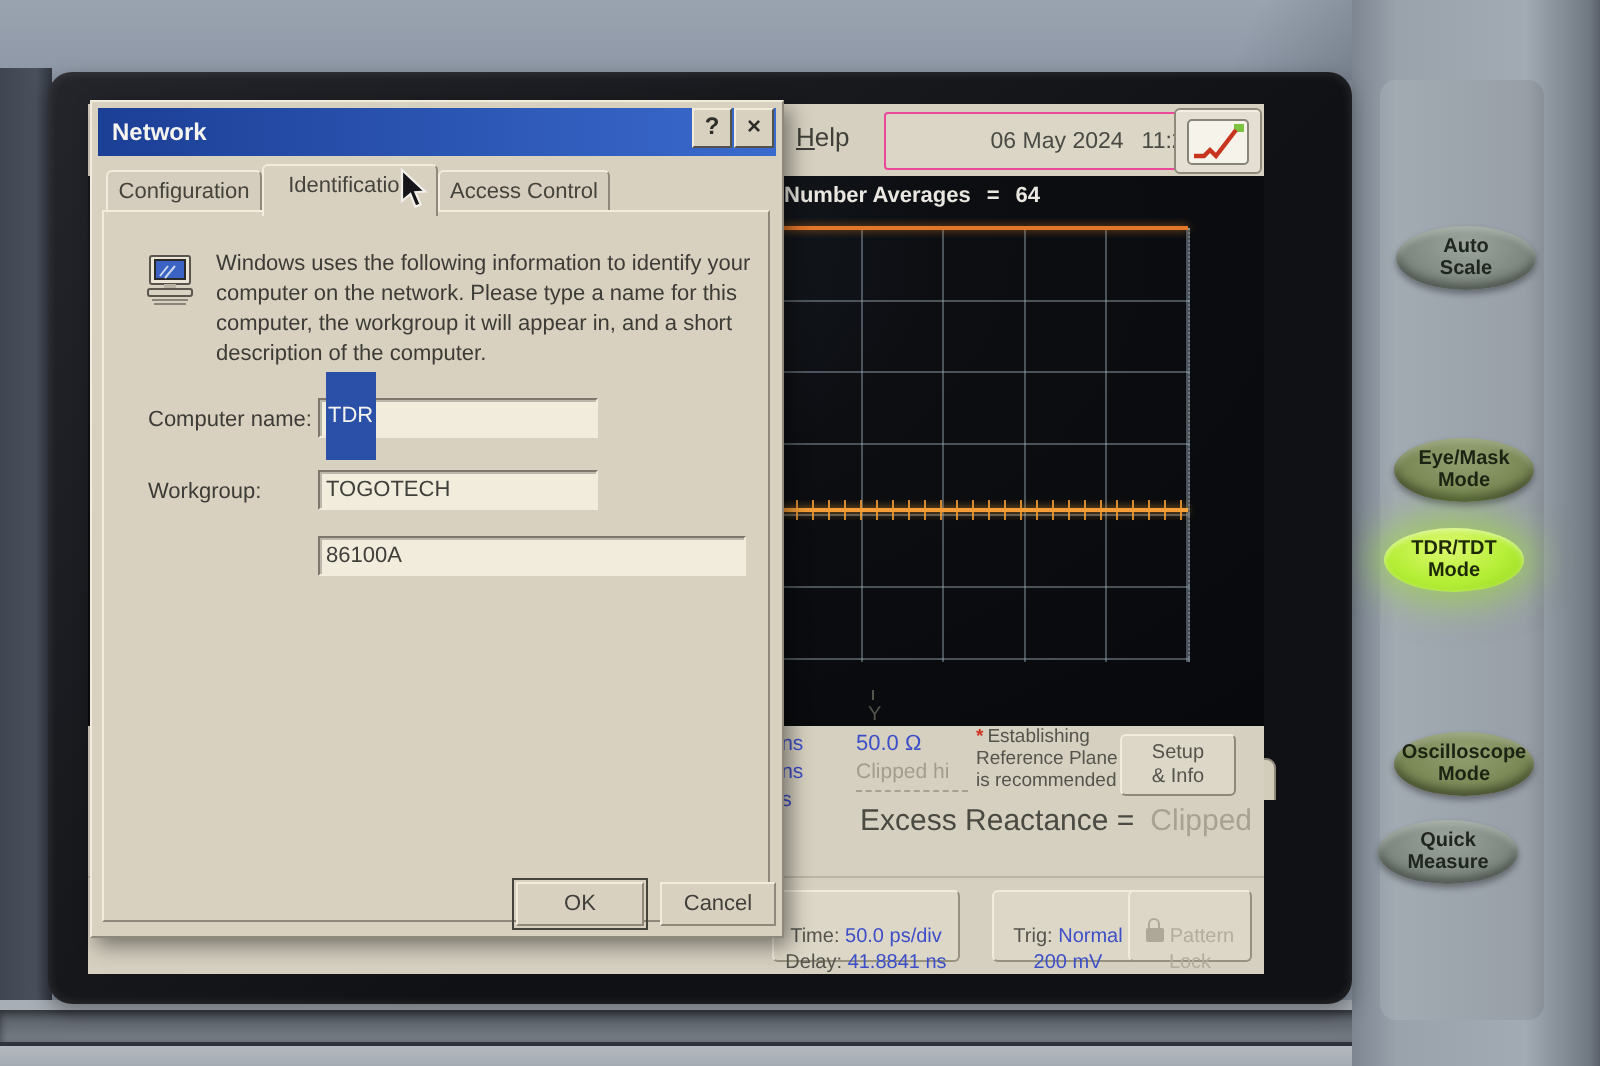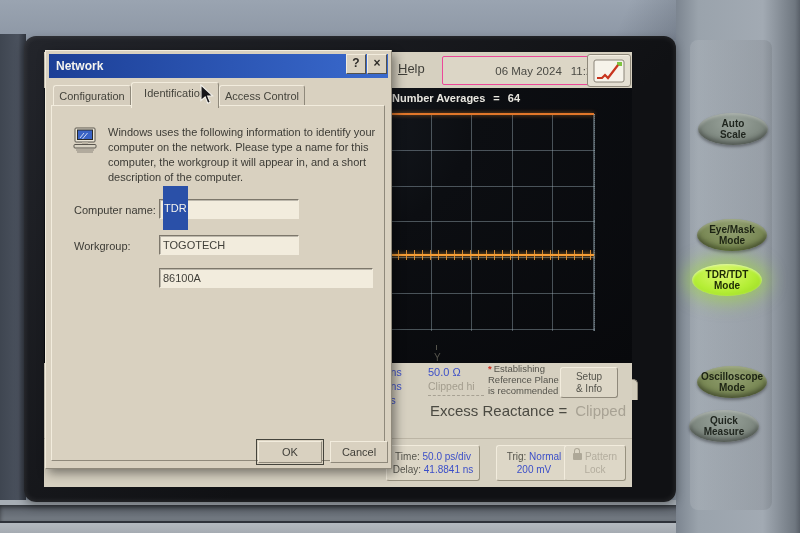--- a/index.html
+++ b/index.html
@@ -80,21 +80,21 @@
   .note .star{color:#d03020;font-weight:bold;margin-right:2px;}
   .setup-btn{position:absolute;left:516px;top:4px;width:58px;height:31px;background:#ddd7c7;
       border:1px solid #8f897b;border-top-color:#f2ecdd;border-left-color:#f2ecdd;border-radius:3px;
       font-size:10px;line-height:12px;color:#55544c;text-align:center;padding-top:3px;box-sizing:border-box;cursor:pointer;}
   .excess{position:absolute;left:386px;top:39px;font-size:15px;color:#4b4a42;}
   .excess .clipped{color:#a8a294;margin-left:8px;}
   
   .statusbar{position:absolute;left:44px;top:438px;width:588px;height:48px;background:#d6d0c0;border-top:1px solid #bcb5a5;}
   .sbtn{position:absolute;top:6px;background:#ddd7c7;border:1px solid #97917f;border-top-color:#f2ecdd;
       border-left-color:#f2ecdd;border-radius:3px;height:36px;box-sizing:border-box;
-      font-size:10px;line-height:13px;text-align:center;padding-top:4px;color:#55544c;cursor:pointer;}
+      font-size:10px;line-height:13px;text-align:center;padding-top:16px;color:#55544c;cursor:pointer;}
   .sbtn .v{color:#3c4fc8;}
   .sbtn.disabled{color:#b3ad9e;}
   .lock{display:inline-block;width:9px;height:7px;background:#aea898;border-radius:1px;position:relative;margin-right:3px;}
   .lock::before{content:"";position:absolute;left:1.5px;top:-5px;width:4px;height:5px;
       border:1.5px solid #aea898;border-bottom:none;border-radius:4px 4px 0 0;}
   
   .dlg{position:absolute;left:45px;top:50px;width:345px;height:417px;background:#d9d1c0;
       border:1px solid #8f897b;border-top-color:#f2ecdd;border-left-color:#f2ecdd;
       box-shadow:3px 4px 10px rgba(0,0,0,.45);z-index:5;font-size:11px;color:#403f39;}
   .dlg-title{position:absolute;left:3px;top:3px;right:3px;height:24px;

